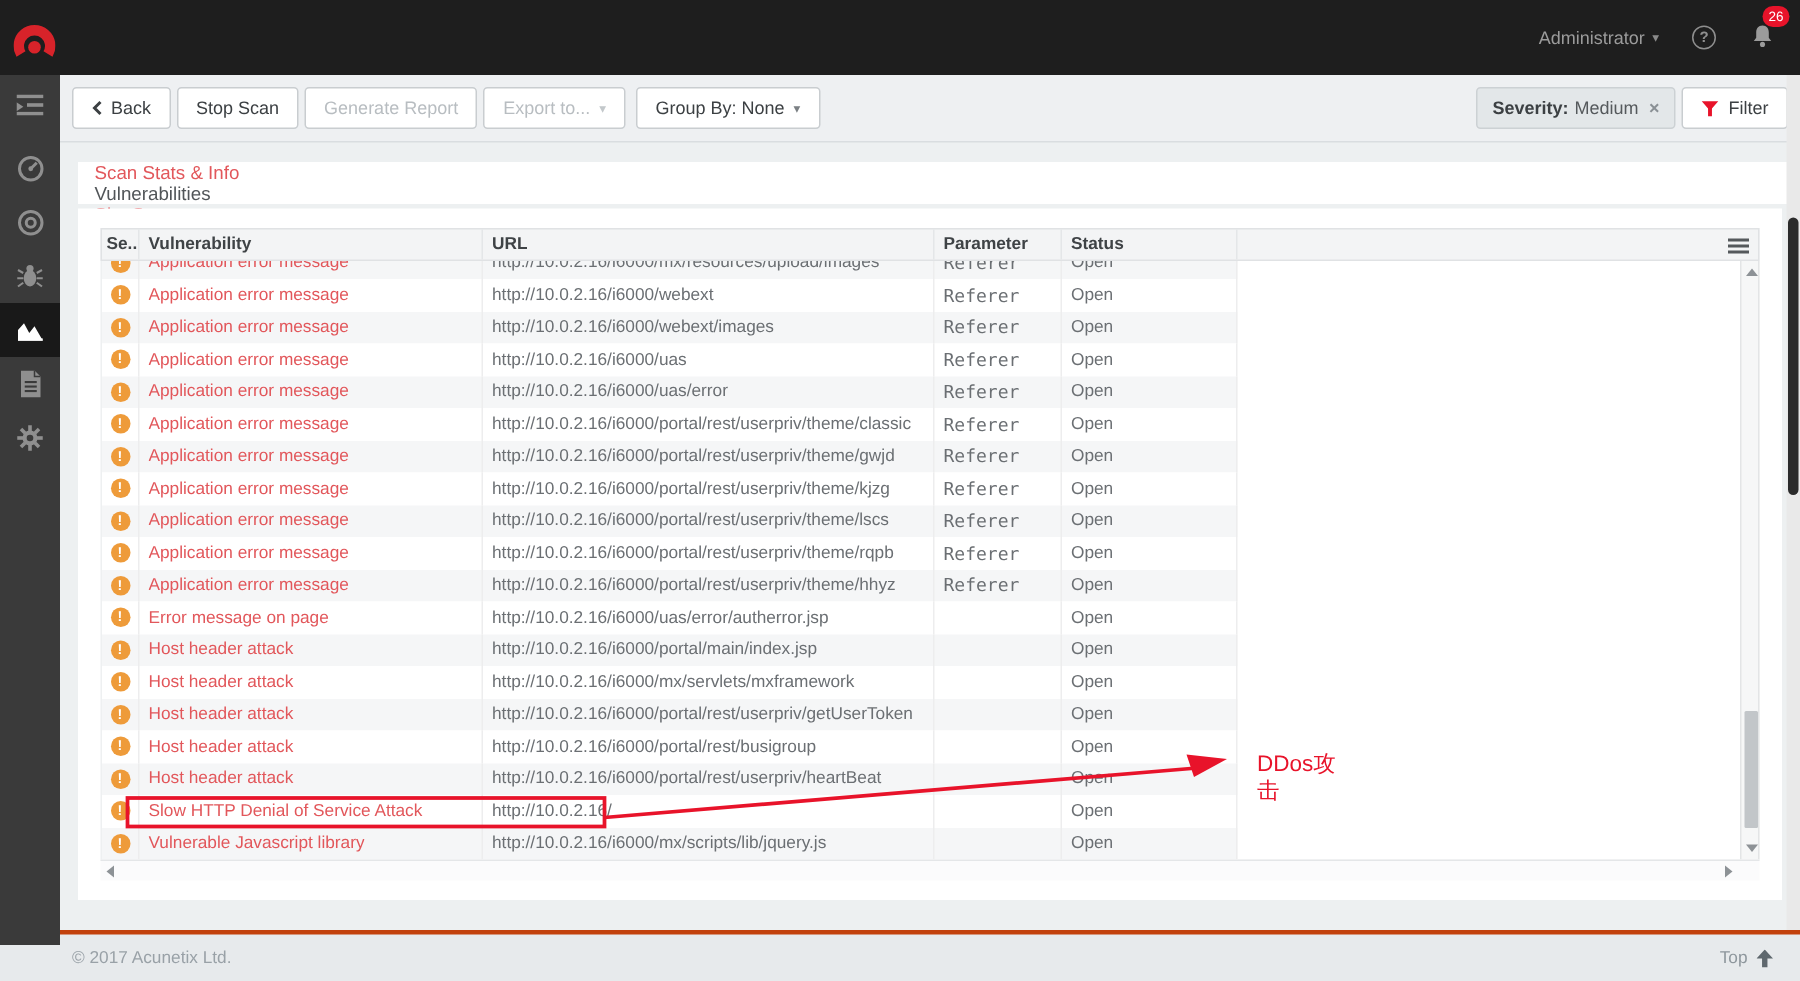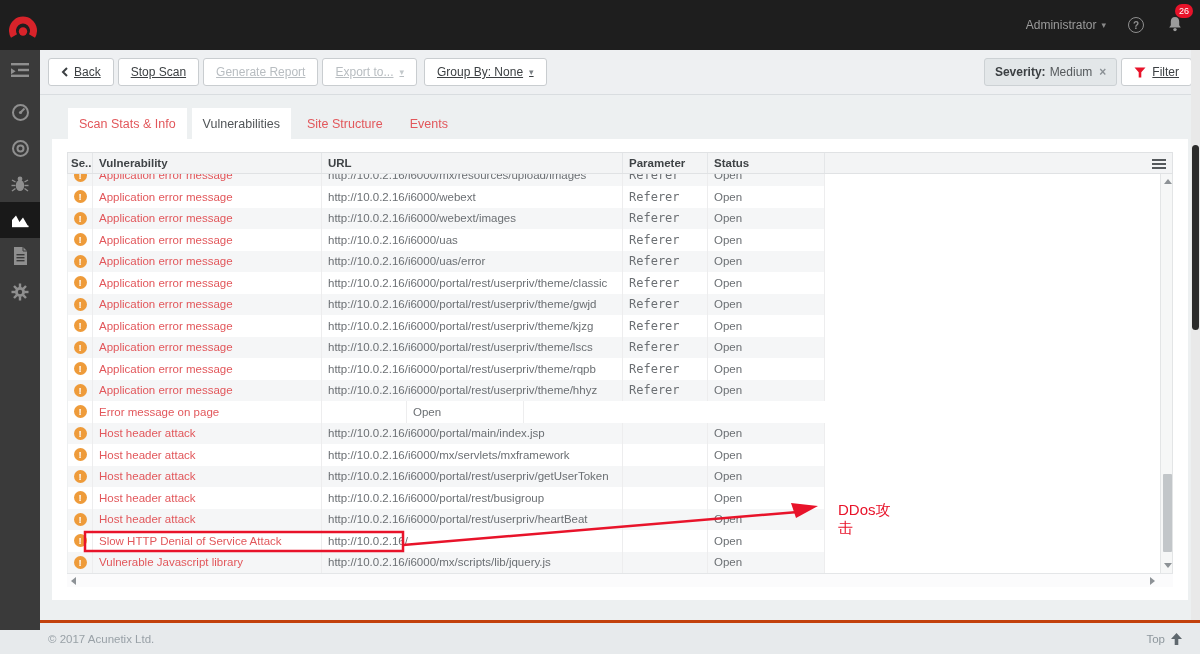--- a/index.html
+++ b/index.html
@@ -23,34 +23,34 @@
   .side-item { width:40px; height:36px; display:flex; align-items:center; justify-content:center; cursor:pointer; color:#8f8f8f; }
   .side-item.first { margin-bottom:4px; height:40px; }
   .side-item.active { background:#191919; color:#ffffff; }
   .side-item svg { display:block; }
 
   
   .main { position:absolute; left:40px; top:50px; width:1160px; height:570px; background:#edf0f1; }
 
   .toolbar { height:45px; background:#eef0f2; border-bottom:1px solid #d9dde0; display:flex; align-items:center; padding:0 8px; }
   .btn { height:28px; background:#fff; border:1px solid #c9cdd0; border-radius:3px; font-family:"Liberation Sans",sans-serif;
-         font-size:12px; color:#3c4043; padding:0 12px; margin-right:4px; display:inline-flex; align-items:center; gap:6px; cursor:pointer;text-decoration:underline; }
+         font-size:12px; color:#3c4043; padding:0 12px; margin-right:4px; display:inline-flex; align-items:center; gap:6px; cursor:pointer; }
   .btn .caret { font-size:9px; color:#7b8084; }
   .btn.disabled { color:#b8bdc1; cursor:default; }
   .btn.disabled .caret { color:#c3c8cb; }
   .btn.group { margin-left:3px; }
   .toolbar-spacer { flex:1; }
   .chip { height:28px; background:#e3e7e9; border:1px solid #ccd1d4; border-radius:3px; font-size:12px; color:#55595c;
           display:inline-flex; align-items:center; gap:4px; padding:0 10px; margin-right:4px; cursor:pointer; }
   .chip b { color:#3c4043;text-align:center; }
   .chip .x { color:#8a9095; font-weight:bold; margin-left:3px; cursor:pointer; }
   .btn.filter { margin-right:0; }
 
   
-  .tabstrip { padding:13px 0 0 28px; height:44px; display:flex; }
+  .tabstrip { padding:13px 0 0 12px; height:44px; display:flex;flex-direction:column; }
   .tab { height:31px; display:flex; align-items:center; padding:0 11px; font-size:12.5px; color:#e2575b; cursor:pointer; margin-right:5px; }
   .tab:first-child { background:#ffffff; }
   .tab.active { background:#ffffff; color:#515558; }
 
   
   .panel { margin:0 12px; background:#ffffff; height:461px; padding:13px 15px; position:relative; }
   .tbl { position:relative; width:1106px; height:435px; }
   .tbl-head { display:flex; height:22px; background:#f3f4f5; border:1px solid #e0e2e4; font-size:11.5px; font-weight:bold;
               color:#3f4346; position:relative; }
   .hcell { display:flex; align-items:center; padding:0 6px; border-right:1px solid #e4e6e8; overflow:hidden; white-space:nowrap; }
@@ -380,20 +380,21 @@
             <div class="cell c3 param">Referer</div>
             <div class="cell c4">Open</div>
           </div>
           <div class="trow">
             <div class="cell c0">
               <span class="sev">!</span>
             </div>
             <div class="cell c1">
               <a class="vlink">Error message on page</a>
             </div>
+            <div class="cell c2">http://10.0.2.16/i6000/uas/error/autherror.jsp</div>
             <div class="cell c3 param"></div>
             <div class="cell c4">Open</div>
           </div>
           <div class="trow alt">
             <div class="cell c0">
               <span class="sev">!</span>
             </div>
             <div class="cell c1">
               <a class="vlink">Host header attack</a>
             </div>

